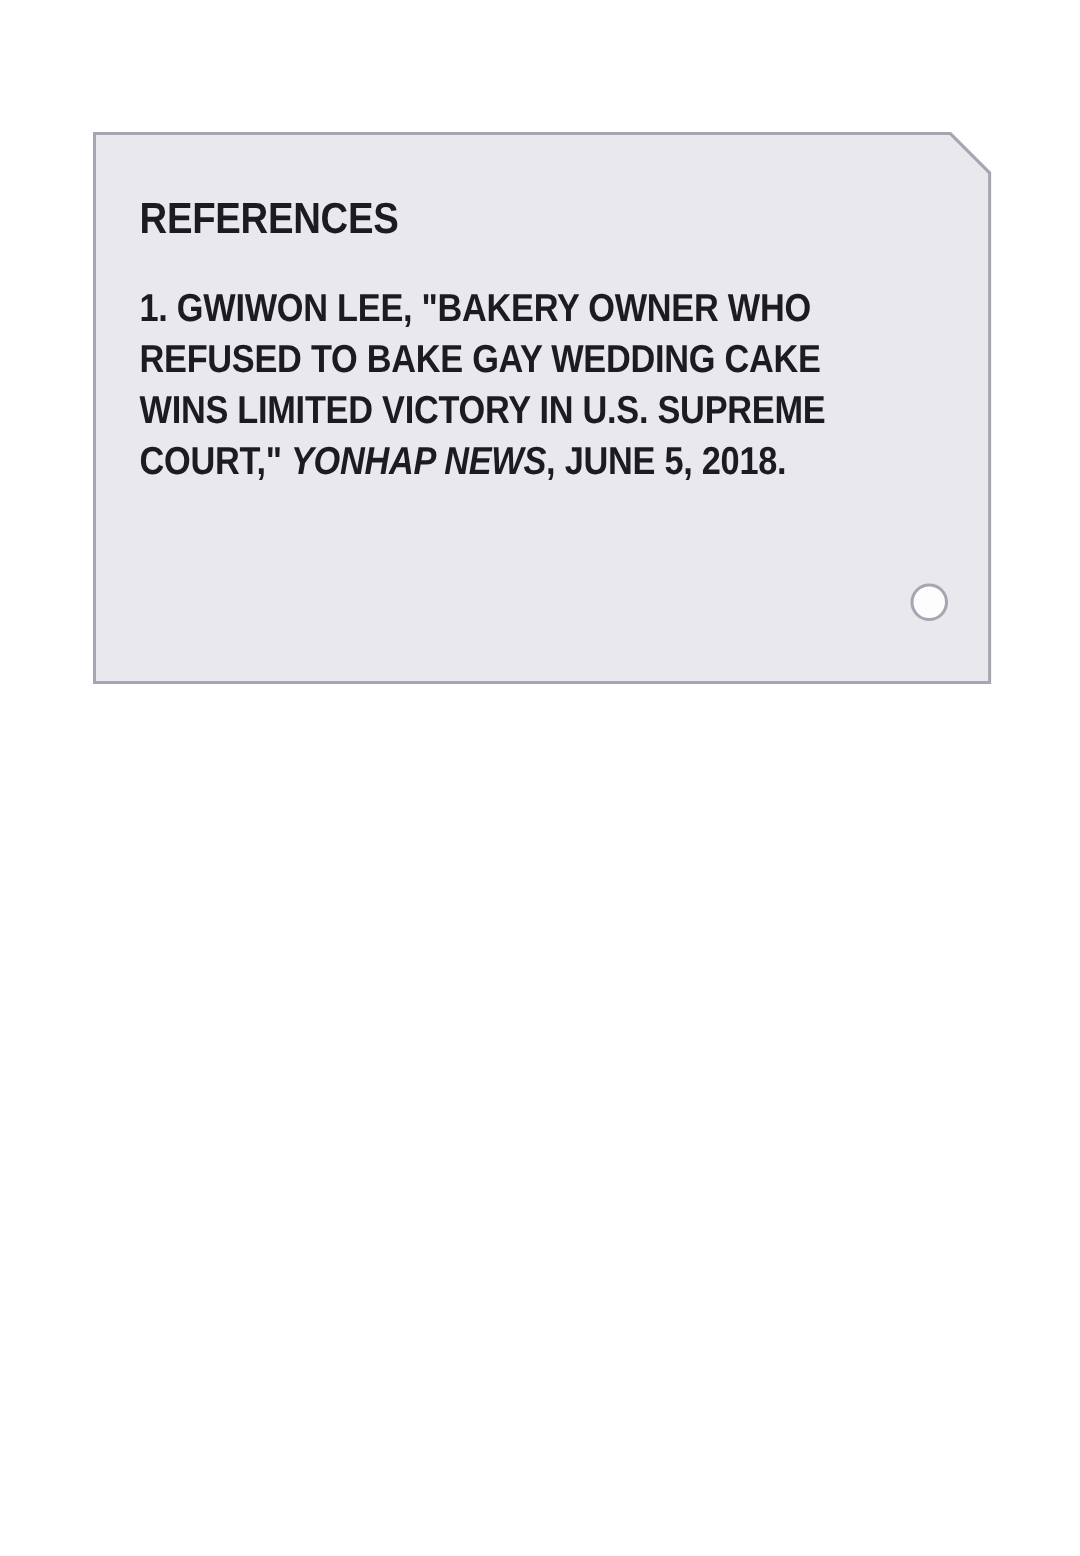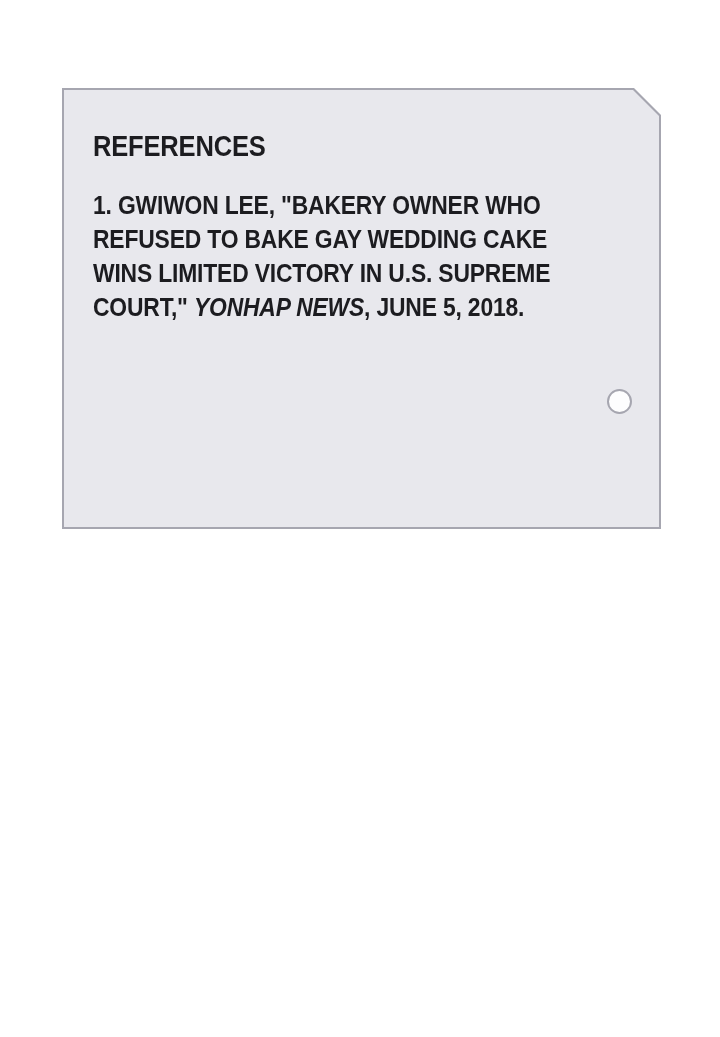--- a/index.html
+++ b/index.html
@@ -15,21 +15,21 @@
     width: 720px;
     height: 1037px;
     background: #ffffff;
   }
   
   .card-outer {
     position: absolute;
     left: 62px;
     top: 88px;
     width: 599px;
-    height: 441px;
+    height: 368px;
     background: #a6a6b0;
     clip-path: polygon(0 0, calc(100% - 27px) 0, 100% 27px, 100% 100%, 0 100%);
   }
   .card-inner {
     position: absolute;
     left: 2px;
     top: 2px;
     right: 2px;
     bottom: 2px;
     background: #e8e8ed;

